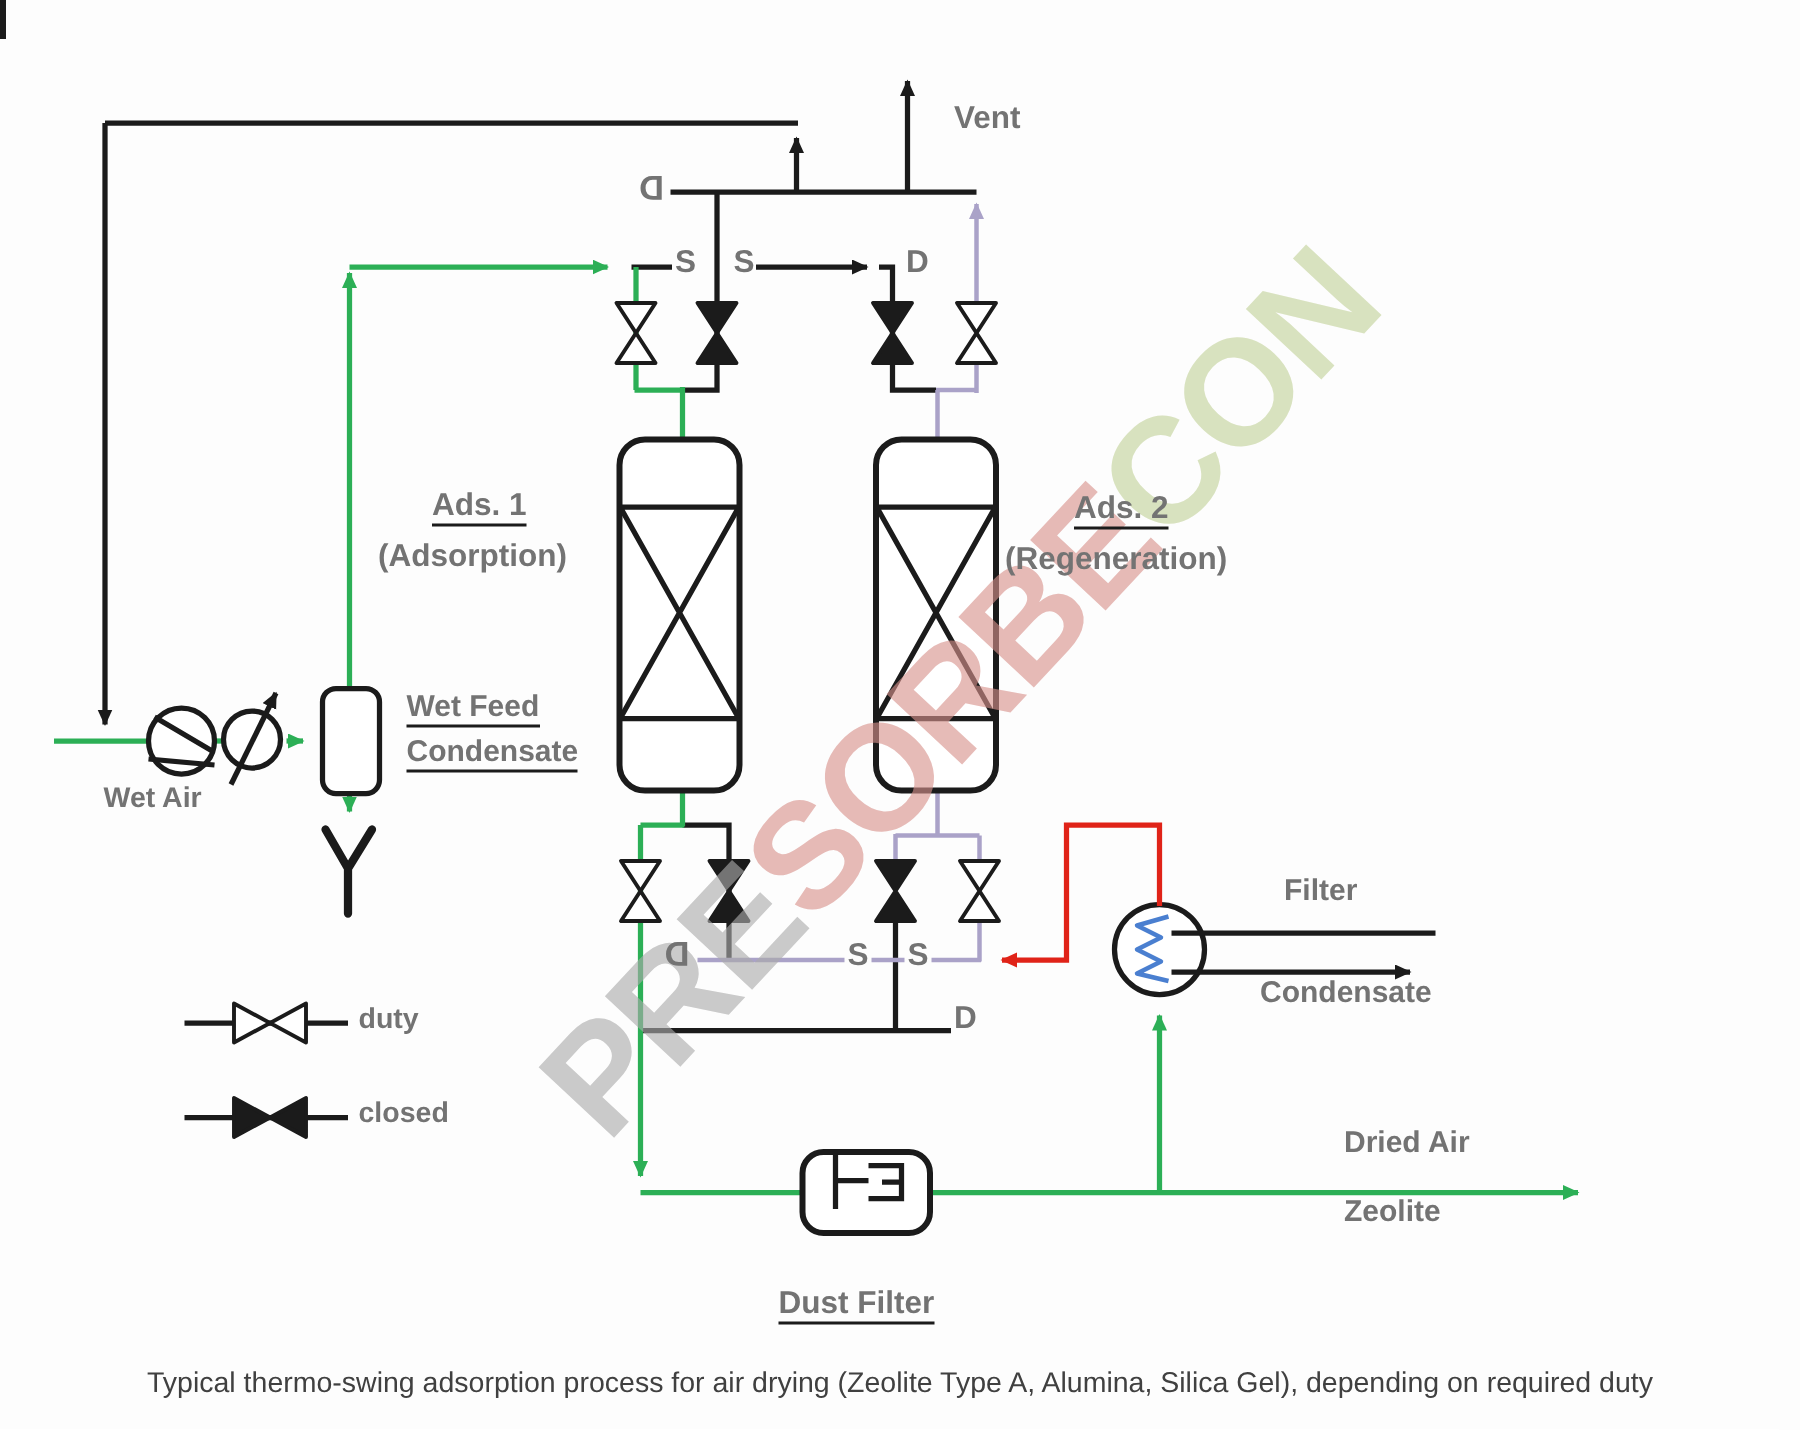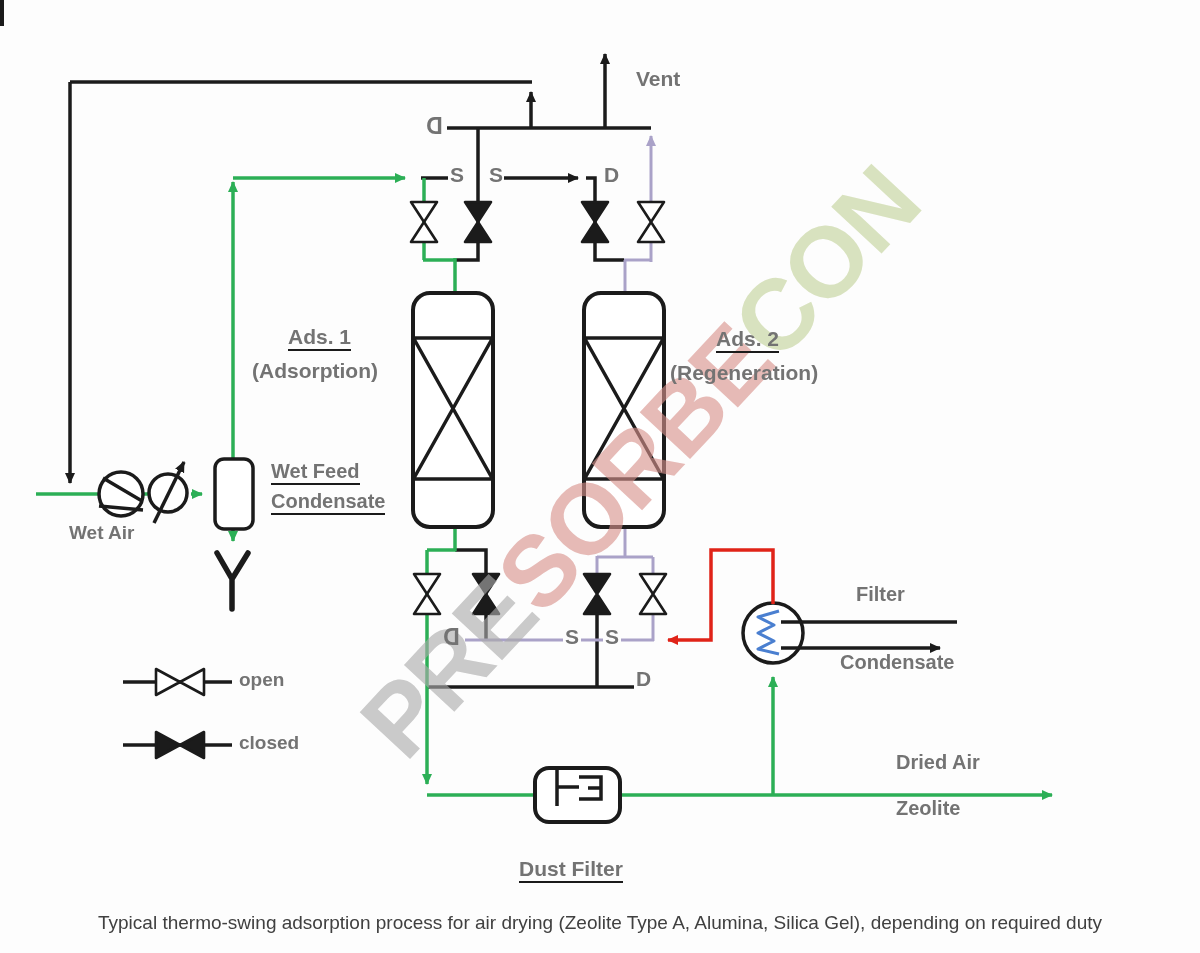--- a/index.html
+++ b/index.html
@@ -158,21 +158,21 @@
 
   <div class="lbl f21" style="left:288px;top:326px;"><span class="u">Ads. 1</span></div>
   <div class="lbl f21" style="left:252px;top:360px;">(Adsorption)</div>
   <div class="lbl f21" style="left:716px;top:328px;"><span class="u">Ads. 2</span></div>
   <div class="lbl f21" style="left:670px;top:362px;">(Regeneration)</div>
 
   <div class="lbl f19" style="left:69px;top:523px;">Wet Air</div>
   <div class="lbl f20" style="left:271px;top:461px;"><span class="u">Wet Feed</span></div>
   <div class="lbl f20" style="left:271px;top:491px;"><span class="u">Condensate</span></div>
 
-  <div class="lbl f19" style="left:239px;top:670px;">open</div>
+  <div class="lbl f19" style="left:239px;top:670px;">duty</div>
   <div class="lbl f19" style="left:239px;top:733px;">closed</div>
 
   <div class="lbl f23" style="left:443px;top:624px;"><span class="rot180">D</span></div>
   <div class="lbl f21 whitebg" style="left:563px;top:626px;">S</div>
   <div class="lbl f21 whitebg" style="left:603px;top:626px;">S</div>
   <div class="lbl f21" style="left:636px;top:668px;">D</div>
 
   <div class="lbl f20" style="left:856px;top:584px;">Filter</div>
   <div class="lbl f20" style="left:840px;top:652px;text-align:right;">Condensate</div>
   <div class="lbl f20" style="left:896px;top:752px;">Dried Air</div>

